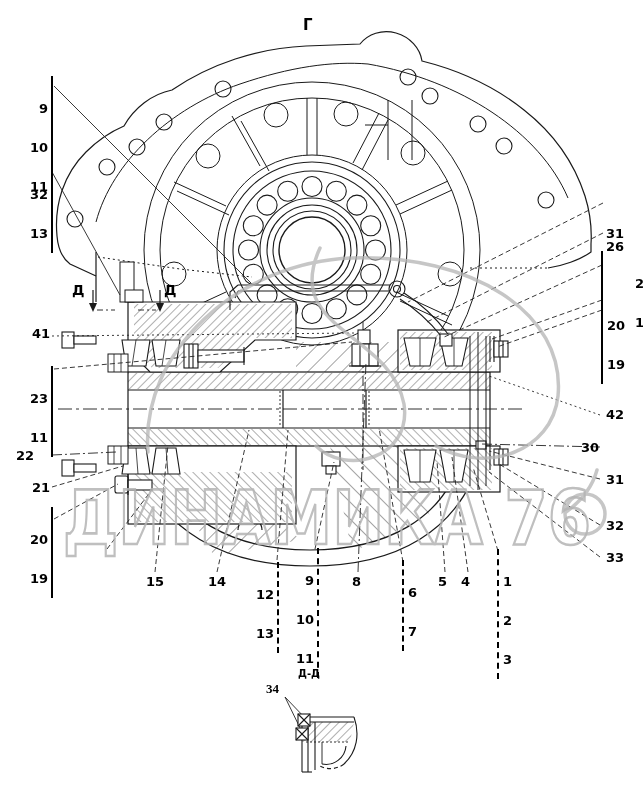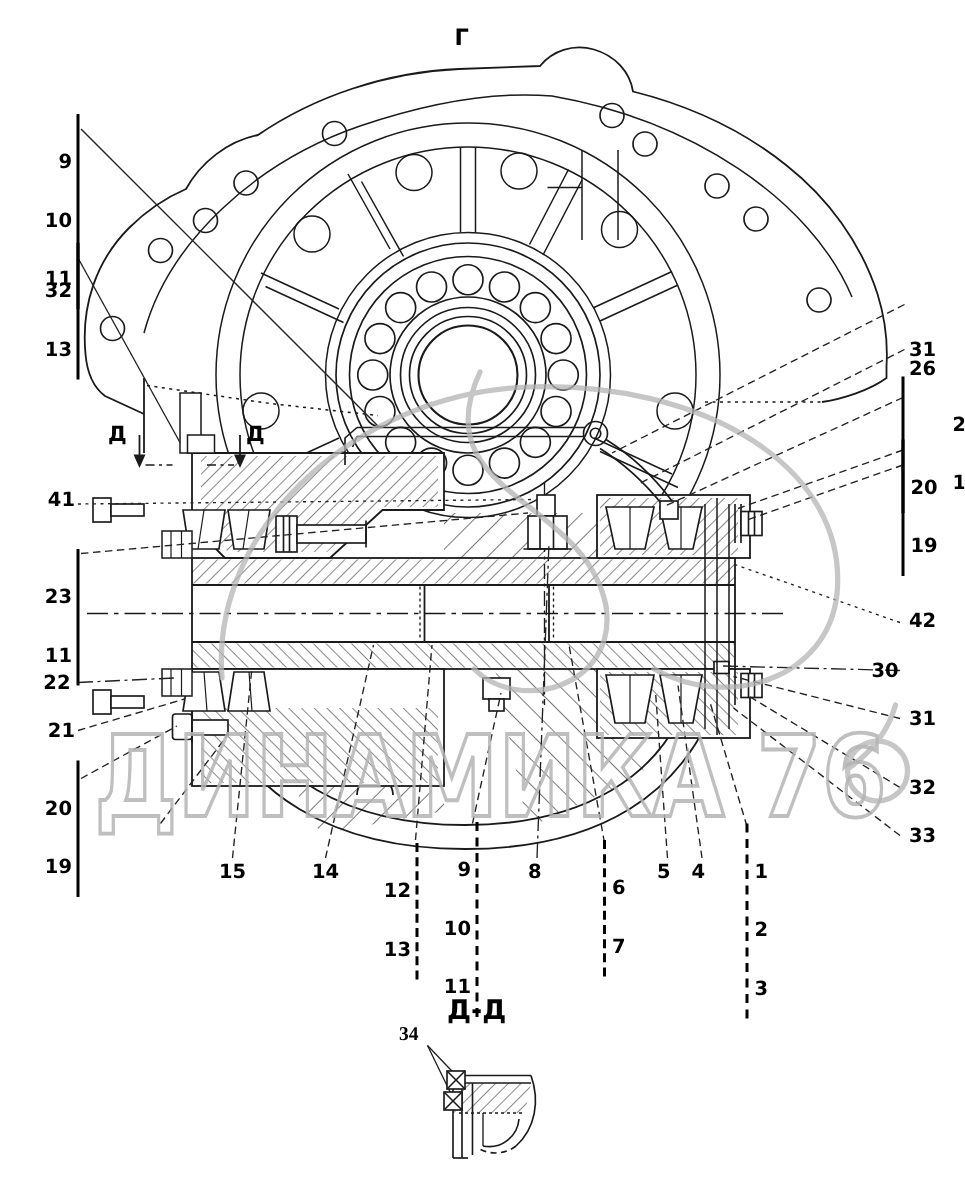--- a/index.html
+++ b/index.html
@@ -308,37 +308,37 @@
     <path d="M 320,248 C 282,330 390,332 404,404 C 412,458 346,476 316,446"></path>
     <circle cx="585" cy="514" r="20"></circle>
     <path d="M 597,470 C 592,488 580,502 566,512"></path>
   </g>
   <text x="63" y="544" textLength="528" lengthAdjust="spacingAndGlyphs" font-family="DejaVu Sans, Liberation Sans, sans-serif" font-size="75" font-weight="bold" fill="none" stroke="#b4b4b4" stroke-width="2.6" opacity="0.85">ДИНАМИКА 76</text>
 </svg>
 
 <div class="viewlab" style="left:303px;top:18px;">Г</div>
 <div class="viewlab" style="left:72px;top:283px;font-size:14px;">Д</div>
 <div class="viewlab" style="left:164px;top:283px;font-size:14px;">Д</div>
-<div class="viewlab" style="left:298px;top:666px;font-size:18px;">Д-Д</div>
+<div class="viewlab" style="left:298px;top:666px;font-size:10px;">Д-Д</div>
 
 <div class="co ra bar-r-solid" style="left:24px;top:76px;width:24px;">
   <span>9</span>
   <span>10</span>
   <span>11</span>
 </div>
 <div class="co ra bar-r-solid" style="left:24px;top:162px;width:24px;">
   <span>32</span>
   <span>13</span>
 </div>
 <div class="co ra" style="left:24px;top:327px;width:26px;"><span>41</span></div>
 <div class="co ra bar-r-solid" style="left:24px;top:366px;width:24px;">
   <span>23</span>
   <span>11</span>
 </div>
-<div class="co ra" style="left:21px;top:449px;width:26px;"><span>22</span></div>
+<div class="co ra" style="left:8px;top:449px;width:26px;"><span>22</span></div>
 <div class="co ra" style="left:24px;top:481px;width:26px;"><span>21</span></div>
 <div class="co ra bar-r-solid" style="left:24px;top:507px;width:24px;">
   <span>20</span>
   <span>19</span>
 </div>
 <div class="co" style="left:146px;top:575px;text-align:center;"><span>15</span></div>
 <div class="co" style="left:208px;top:575px;"><span>14</span></div>
 <div class="co ra bar-r-dash" style="left:252px;top:562px;width:22px;">
   <span>12</span>
   <span>13</span>

